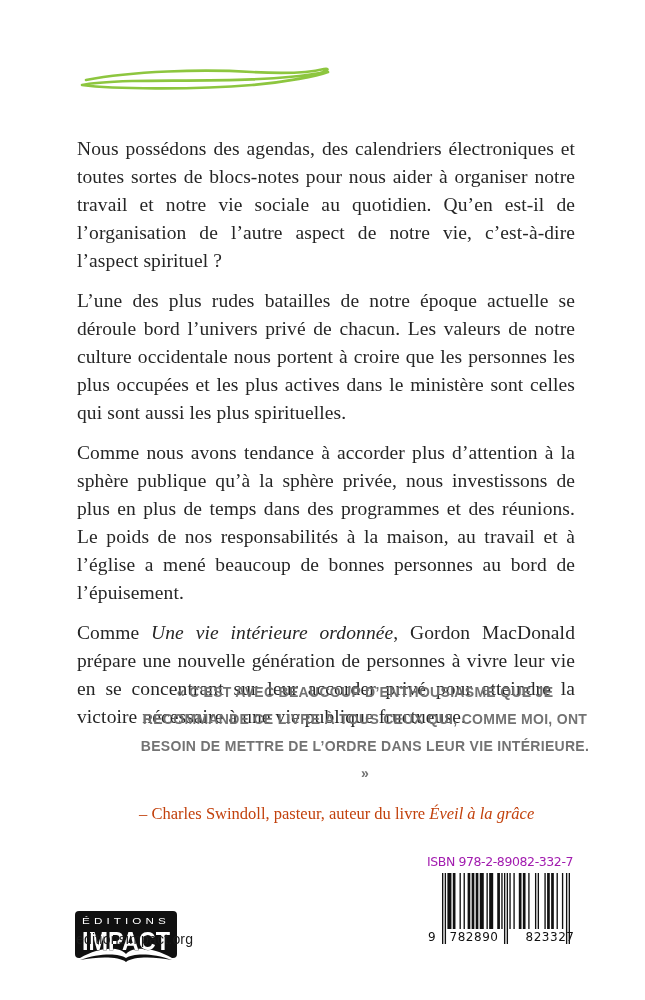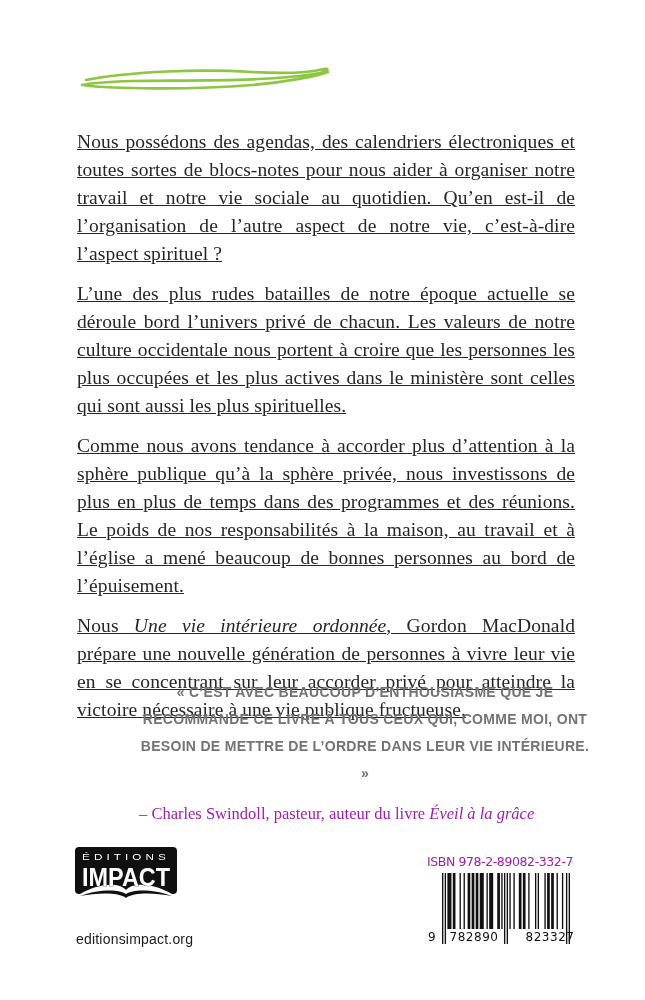--- a/index.html
+++ b/index.html
@@ -13,42 +13,42 @@
   }
   
   .scribble{position:absolute;left:72px;top:58px;}
   
   .copy{
     position:absolute;left:77px;top:124px;width:498px;
     font-size:19.5px;line-height:28px;
     text-align:justify;
     letter-spacing:0.1px;
   }
-  .copy p{margin:4px 0 12px 0;text-decoration:underline;}
+  .copy p{margin:11px 0 12px 0;}
   .copy .book-title{font-style:italic;}
   
   .endorsement{position:absolute;left:139px;top:679px;width:452px;}
   .endorsement .quote{
     font-family:"Liberation Sans",sans-serif;
     font-weight:bold;
     font-size:14px;line-height:27px;
     letter-spacing:0.3px;
     color:#737373;
     text-align:center;
   }
   .endorsement .attribution{
     margin-top:17px;
     font-family:"Liberation Serif",serif;
     font-size:16.5px;line-height:20px;
-    color:#a21caf;
+    color:#c2410c;
     white-space:nowrap;
   }
   .endorsement .attribution .book-title{font-style:italic;}
   
-  .publisher{position:absolute;left:75px;top:847px;}
+  .publisher{position:absolute;left:75px;top:911px;}
   .website{
     position:absolute;left:76px;top:931px;
     font-family:"Liberation Sans",sans-serif;
     font-size:14px;color:#1b1b1b;
     letter-spacing:0.2px;
   }
   
   .isbn-block{position:absolute;left:408px;top:854px;width:184px;}
   .isbn-label{
     font-family:"DejaVu Sans",sans-serif;
@@ -76,21 +76,21 @@
     <path d="M14 22 C 60 13 130 11 180 14 C 215 16 240 14 252 11
              C 258 10 256 13 248 15 C 200 24 120 22 60 23
              C 30 24 14 26 10 27
              C 40 31 120 32 180 27 C 215 24 245 18 256 14" fill="none" stroke="#8dc63f" stroke-width="2.6" stroke-linecap="round" stroke-linejoin="round"></path>
   </svg>
 
   <div class="copy">
     <p>Nous possédons des agendas, des calendriers électroniques et toutes sortes de blocs-notes pour nous aider à organiser notre travail et notre vie sociale au quotidien. Qu’en est-il de l’organisation de l’autre aspect de notre vie, c’est-à-dire l’aspect spirituel ?</p>
     <p>L’une des plus rudes batailles de notre époque actuelle se déroule bord l’univers privé de chacun. Les valeurs de notre culture occidentale nous portent à croire que les personnes les plus occupées et les plus actives dans le ministère sont celles qui sont aussi les plus spirituelles.</p>
     <p>Comme nous avons tendance à accorder plus d’attention à la sphère publique qu’à la sphère privée, nous investissons de plus en plus de temps dans des programmes et des réunions. Le poids de nos responsabilités à la maison, au travail et à l’église a mené beaucoup de bonnes personnes au bord de l’épuisement.</p>
-    <p><span>Nous </span><span class="book-title">Une vie intérieure ordonnée</span><span>, Gordon MacDonald prépare une nouvelle génération de personnes à vivre leur vie en se concentrant sur leur accorder privé pour atteindre la victoire nécessaire à une vie publique fructueuse.</span></p>
+    <p><span>Comme </span><span class="book-title">Une vie intérieure ordonnée</span><span>, Gordon MacDonald prépare une nouvelle génération de personnes à vivre leur vie en se concentrant sur leur accorder privé pour atteindre la victoire nécessaire à une vie publique fructueuse.</span></p>
   </div>
 
   <div class="endorsement">
     <div class="quote">« C’EST AVEC BEAUCOUP D’ENTHOUSIASME QUE JE RECOMMANDE CE LIVRE À TOUS CEUX QUI, COMME MOI, ONT BESOIN DE METTRE DE L’ORDRE DANS LEUR VIE INTÉRIEURE. »</div>
     <div class="attribution"><span>– Charles Swindoll, pasteur, auteur du livre </span><span class="book-title">Éveil à la grâce</span></div>
   </div>
 
   <div class="publisher">
     <svg width="102" height="58" viewBox="0 0 102 58">
       <rect x="0" y="0" width="102" height="47" rx="4" fill="#101010"></rect>

